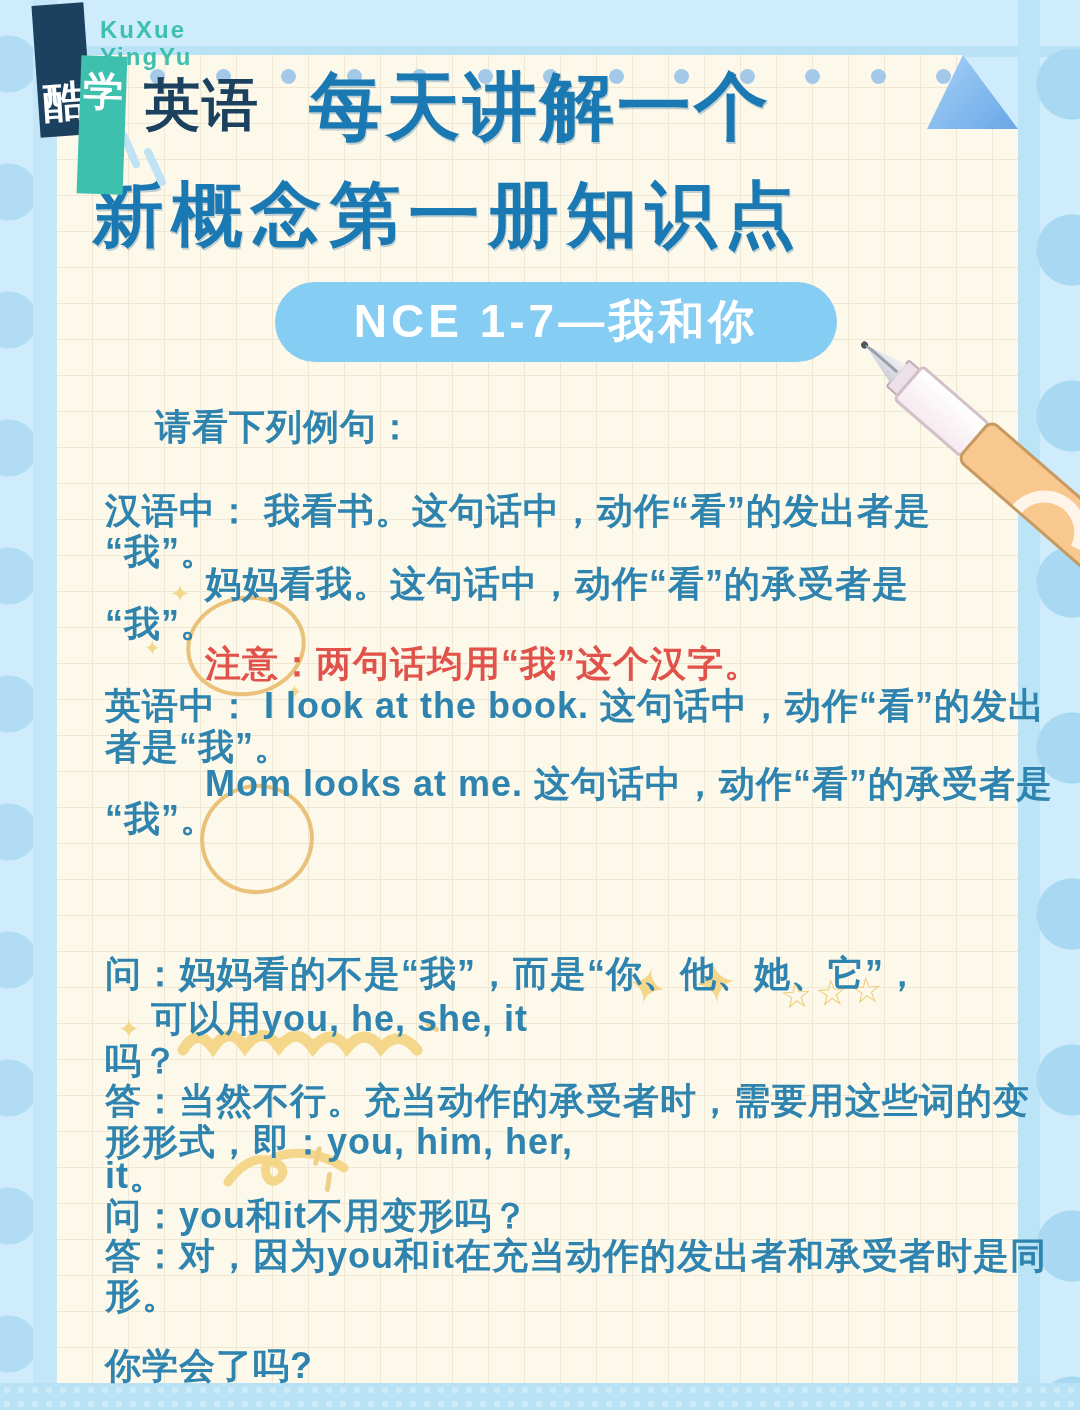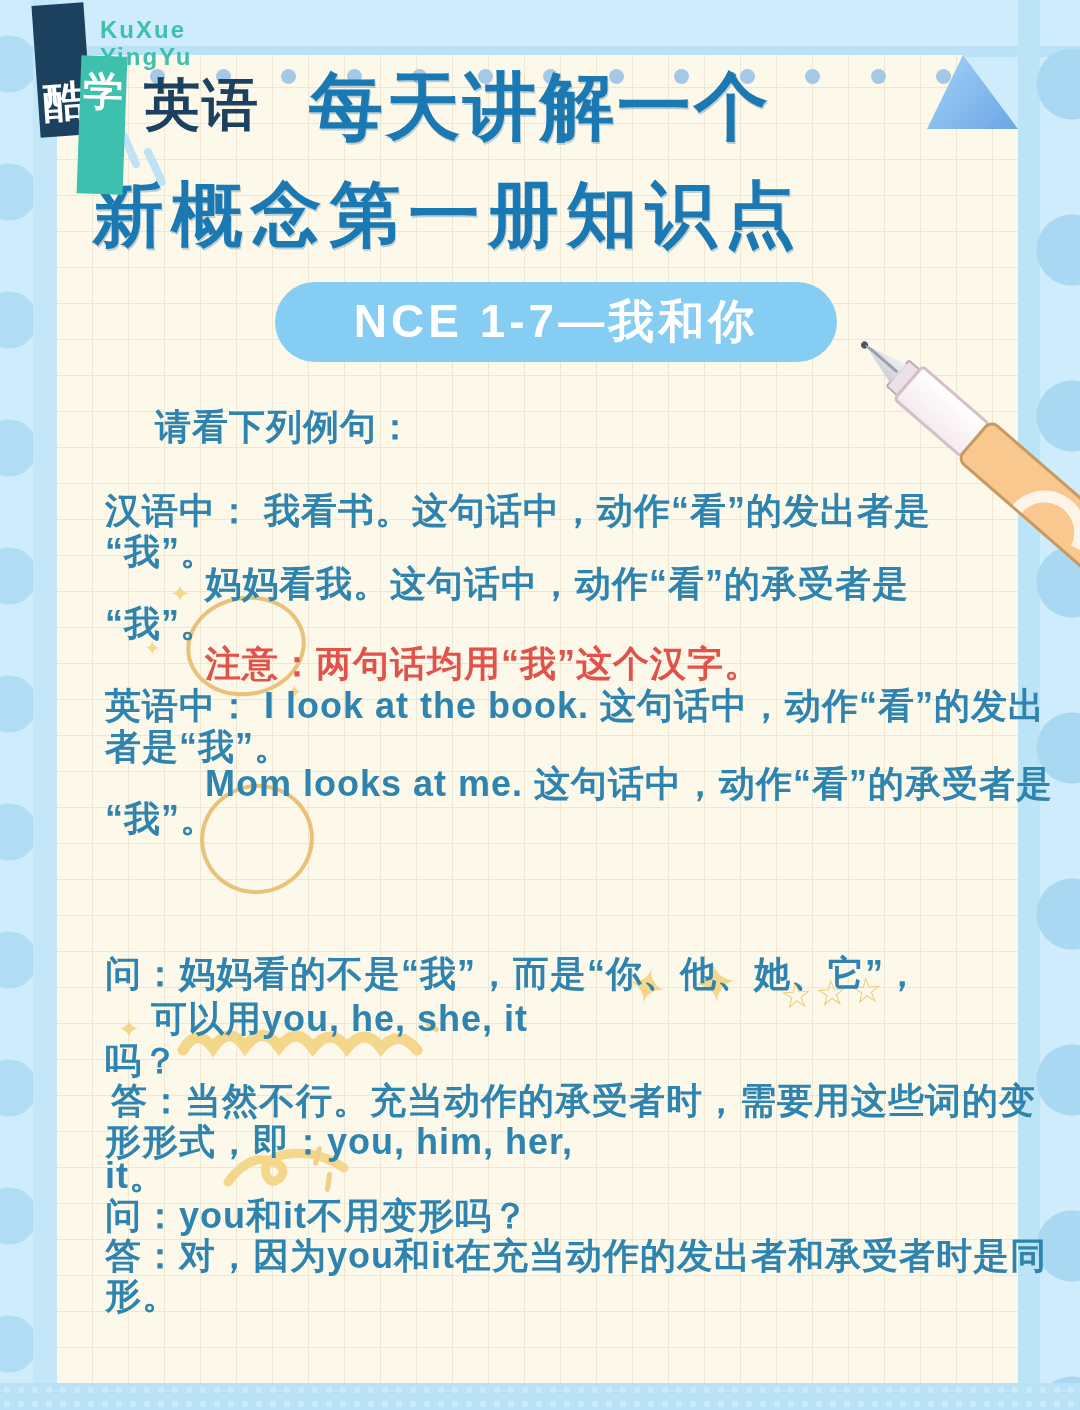--- a/index.html
+++ b/index.html
@@ -177,19 +177,20 @@
     <div class="line" style="top: 560px; left: 205px; text-align: right;">妈妈看我。这句话中，动作“看”的承受者是</div>
     <div class="line" style="top: 600px; left: 105px;">“我”。</div>
     <div class="line note" style="top: 640px; left: 205px;">注意：两句话均用“我”这个汉字。</div>
     <div class="line" style="top: 682px; left: 105px;">英语中： I look at the book. 这句话中，动作“看”的发出</div>
     <div class="line" style="top: 723px; left: 105px;">者是“我”。</div>
     <div class="line" style="top: 760px; left: 205px;">Mom looks at me. 这句话中，动作“看”的承受者是</div>
     <div class="line" style="top: 795px; left: 105px;">“我”。</div>
     <div class="line" style="top: 950px; left: 105px;">问：妈妈看的不是“我”，而是“你、他、她、它”，</div>
     <div class="line" style="top: 995px; left: 105px; margin-left: 46px;">可以用you, he, she, it</div>
     <div class="line" style="top: 1037px; left: 105px;">吗？</div>
-    <div class="line" style="top: 1077px; left: 111px;">答：当然不行。充当动作的承受者时，需要用这些词的变</div>
+    <div class="line" style="top: 1077px; left: 105px;">答：当然不行。充当动作的承受者时，需要用这些词的变</div>
     <div class="line" style="top: 1118px; left: 105px;">形形式，即：you, him, her,</div>
     <div class="line" style="top: 1152px; left: 105px;">it。</div>
     <div class="line" style="top: 1192px; left: 105px;">问：you和it不用变形吗？</div>
     <div class="line" style="top: 1232px; left: 105px;">答：对，因为you和it在充当动作的发出者和承受者时是同</div>
     <div class="line" style="top: 1272px; left: 105px;">形。</div>
+    <div class="line" style="top: 1342px; left: 105px;">你学会了吗?</div>
   </div>
 
 </body></html>

